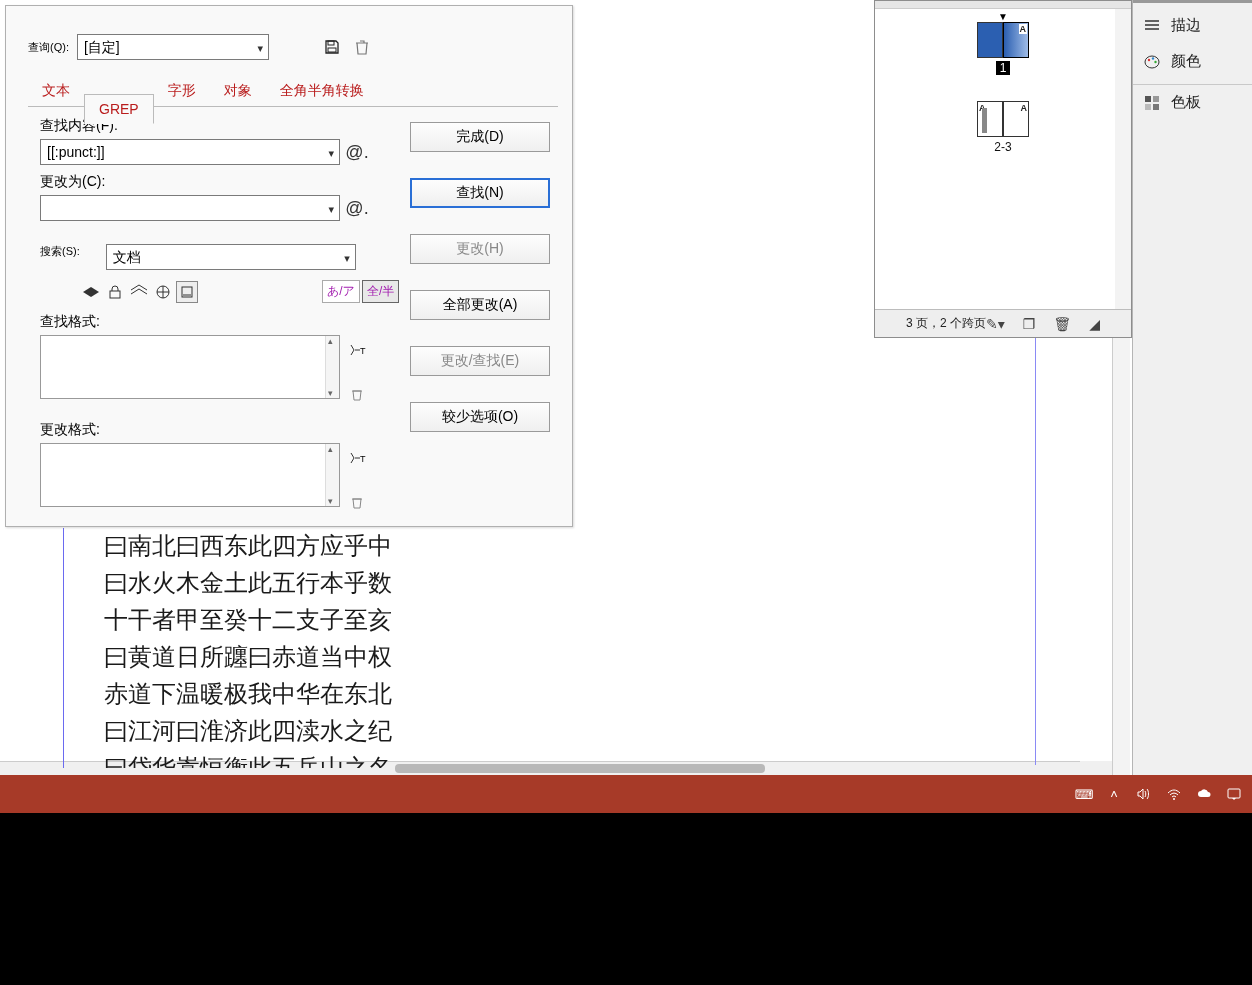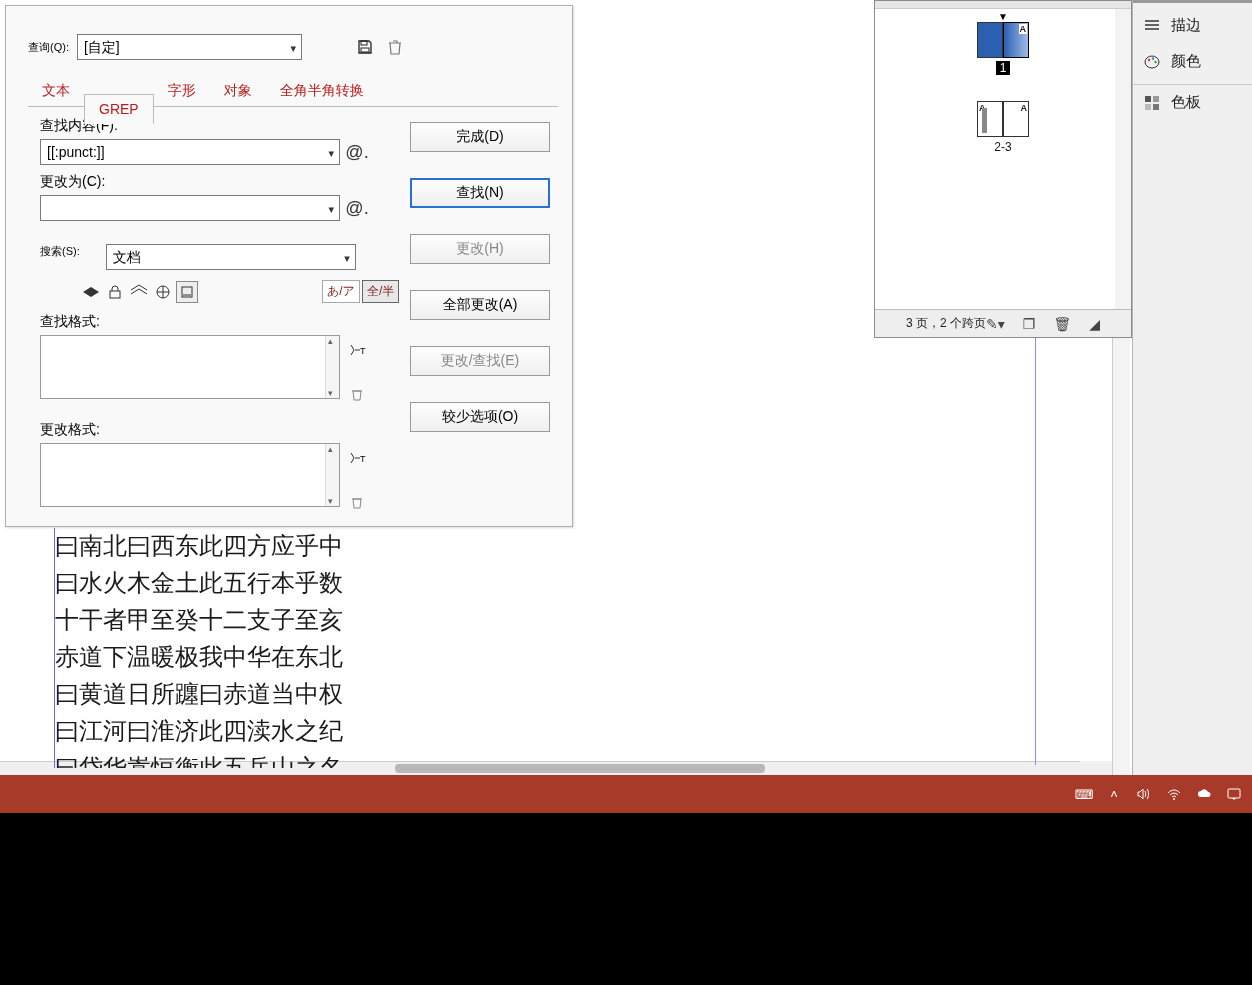--- a/index.html
+++ b/index.html
@@ -28,28 +28,29 @@
     align-items: center;
     gap: 14px;
     padding-right: 10px;
     color: #fff;
   }
   .taskbar .tray-icon { width: 16px; height: 16px; display:inline-flex; align-items:center; justify-content:center; }
   
   
   .doc-text {
     position: absolute;
-    left: 54px;
+    left: 63px;
     top: 528px;
     width: 340px;
     font-family: "SimSun", serif;
     font-size: 24px;
     line-height: 37px;
     color: #1a1a1a;
     border-left: 1px solid #6a6af0;
+    padding-left: 40px;
   }
   .doc-text .line { white-space: nowrap; }
   .doc-text .partial { height: 18px; overflow: hidden; }
   
   
   .vguide {
     position: absolute;
     top: 0; bottom: 220px;
     left: 1035px;
     width: 1px;
@@ -234,21 +235,21 @@
   .field-label { font-size: 14px; margin-bottom: 4px; display:block;}
   .field-wrap { display:flex; align-items:center; gap:6px;}
   .text-dd { width: 300px;}
   
   .search-row { display:flex; align-items:flex-start; gap:26px; margin-top: 23px;}
   .search-dd { width: 250px; }
   
   .opt-icons {
     display:flex; align-items:center; gap:2px;
     margin: 10px 0 4px 40px;
-    font-size:14px; color:#7f1d1d;
+    font-size:14px; color:#a21caf;
   }
   .opt-icons .opt { width:22px; height:22px; border:1px solid transparent; display:inline-flex; align-items:center; justify-content:center; font-size:14px;}
   .opt-icons .gap { width:120px; }
   .opt-icons .chip {
     border:1px solid #aaa; padding:2px 4px; font-size:12px; background:#fff;
   }
   .opt-icons .chip.sel { background:#e8e8e8; border-color:#666;}
   
   .format-box {
     width: 300px; height: 64px;
@@ -321,22 +322,22 @@
 <div class="vscroll">
   <div class="thumb"></div>
 </div>
 
 <div class="vguide"></div>
 
 <div class="doc-text">
   <div class="line">曰南北曰西东此四方应乎中</div>
   <div class="line">曰水火木金土此五行本乎数</div>
   <div class="line">十干者甲至癸十二支子至亥</div>
+  <div class="line">曰黄道日所躔曰赤道当中权</div>
   <div class="line">赤道下温暖极我中华在东北</div>
-  <div class="line">曰黄道日所躔曰赤道当中权</div>
   <div class="line">曰江河曰淮济此四渎水之纪</div>
   <div class="line partial">曰岱华嵩恒衡此五岳山之名</div>
 </div>
 
 <div class="side-panels">
   <div class="top-edge"></div>
   <div class="panel-item">
     <span class="pi">
       <svg width="18" height="18" viewBox="0 0 18 18">
           <path d="M2 4h14M2 8h14M2 12h14" stroke="#333" stroke-width="1.5"></path>
@@ -403,21 +404,21 @@
       <span>❐</span>
       <span>🗑</span>
       <span>◢</span>
     </span>
   </div>
 </div>
 
 <div class="find-dialog">
   <div class="top-row">
     <label>查询(Q):</label>
-    <div class="dd" style="width:225px;">
+    <div class="dd" style="width:192px;">
       <span>[自定]</span>
     </div>
     <span style="width:36px;"></span>
     <span class="icon-btn">
       <svg width="18" height="18" viewBox="0 0 18 18">
           <path d="M3 3h10l2 2v10H3z" fill="none" stroke="#222" stroke-width="1.3"></path>
           <rect x="5" y="3" width="6" height="4" fill="none" stroke="#222"></rect>
           <rect x="5" y="10" width="8" height="4" fill="none" stroke="#222"></rect>
         </svg>
     </span>

